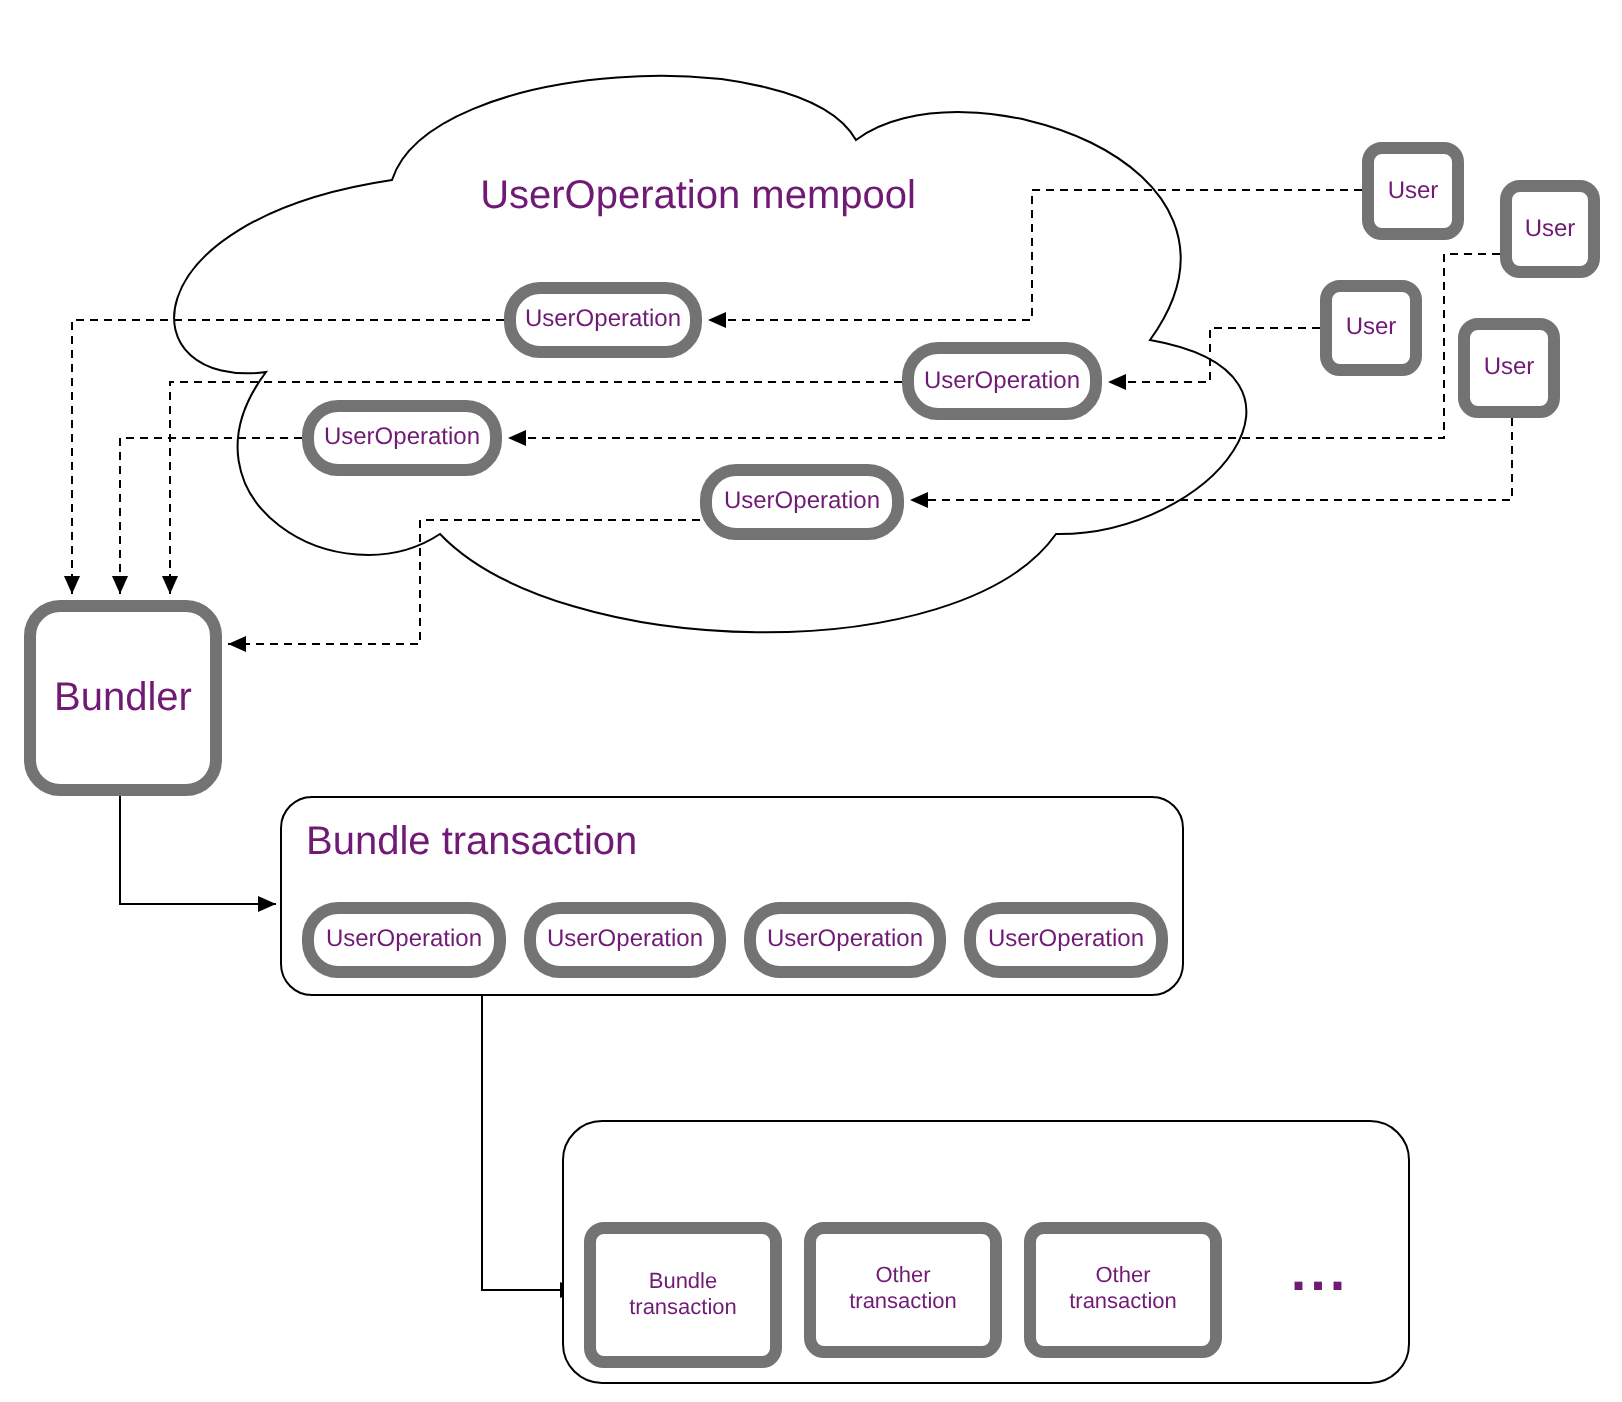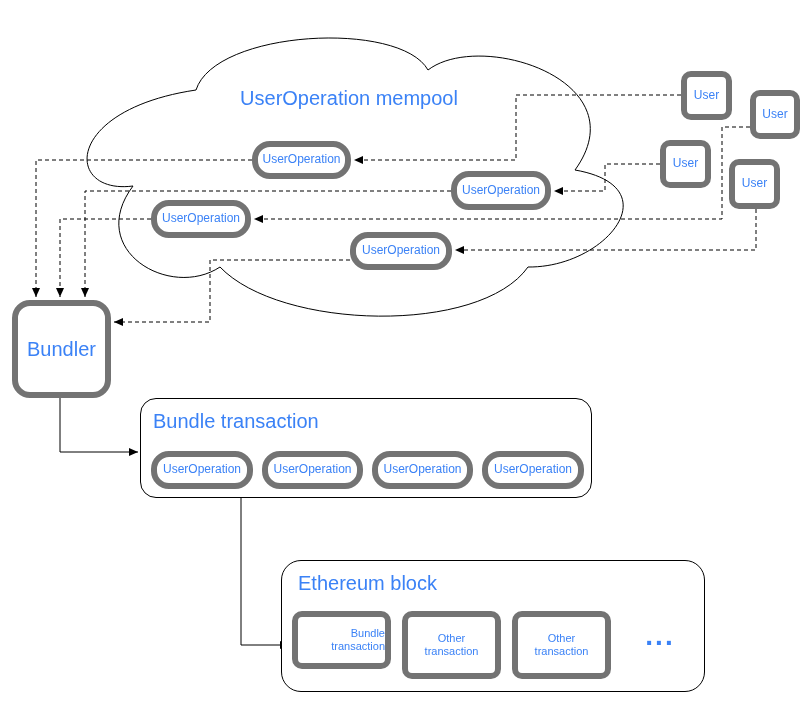--- a/index.html
+++ b/index.html
@@ -2,21 +2,21 @@
 <html><head>
 <meta charset="utf-8">
 <style>
   html, body { margin: 0; padding: 0; background: #ffffff; }
   #canvas {
     position: relative;
     width: 811px;
     height: 701px;
     background: #ffffff;
     font-family: "Liberation Sans", "DejaVu Sans", sans-serif;
-    color: #3b82f6;
+    color: #701a75;
     overflow: hidden;
   }
   #wires { position: absolute; left: 0; top: 0; width: 811px; height: 701px; }
   .node {
     position: absolute;
     background: #ffffff;
     border: 6px solid #737373;
     box-sizing: border-box;
     display: flex;
     align-items: center;
@@ -106,22 +106,21 @@
 
   <div class="container-box bundle-tx-container" style="left:140px; top:398px; width:452px; height:100px;">
     <div class="container-title" style="left:12px; top:11px;">Bundle transaction</div>
     <div class="node userop" style="left:10px; top:52px; width:102px; height:38px;">UserOperation</div>
     <div class="node userop" style="left:121px; top:52px; width:101px; height:38px;">UserOperation</div>
     <div class="node userop" style="left:231px; top:52px; width:101px; height:38px;">UserOperation</div>
     <div class="node userop" style="left:341px; top:52px; width:102px; height:38px;">UserOperation</div>
   </div>
 
   <div class="container-box eth-container" style="left:281px; top:560px; width:424px; height:132px;">
-    <div class="container-title" style="left:16px; top:11px;">Ethereum block</div>
-    <div class="node two-line" style="left:10px; top:50px; width:99px; height:58px;align-items:flex-end;">
+    <div class="node two-line" style="left:10px; top:50px; width:99px; height:73px;">
       <span>Bundle</span>
       <span>transaction</span>
     </div>
     <div class="node two-line" style="left:120px; top:50px; width:99px; height:68px;">
       <span>Other</span>
       <span>transaction</span>
     </div>
     <div class="node two-line" style="left:230px; top:50px; width:99px; height:68px;">
       <span>Other</span>
       <span>transaction</span>

